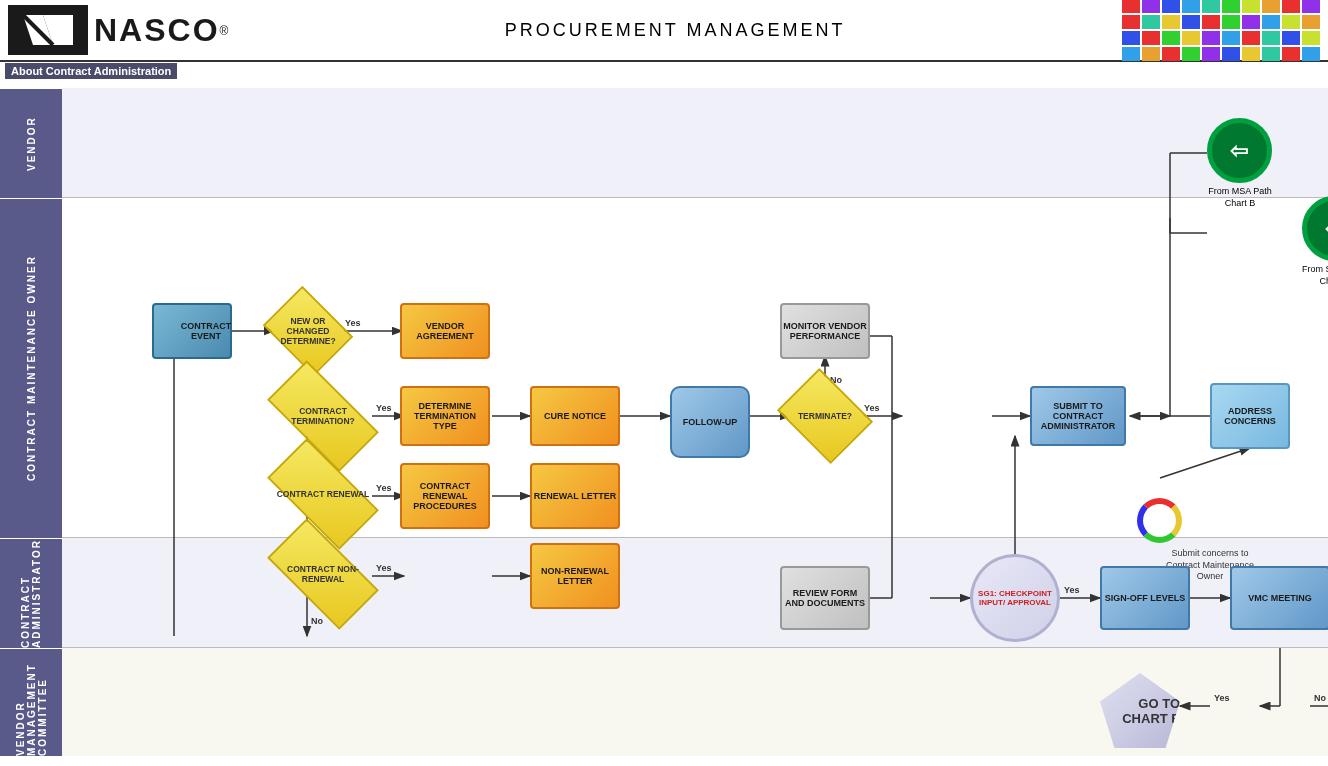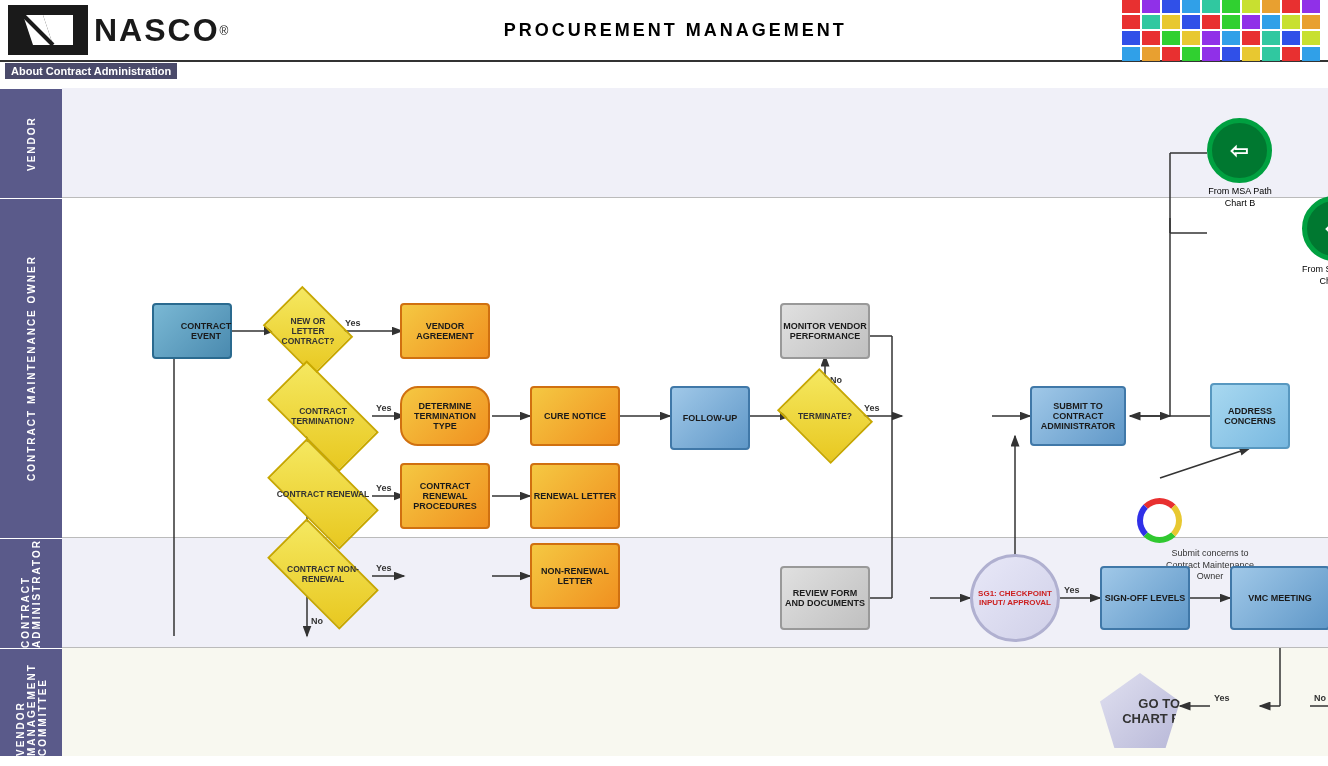--- a/index.html
+++ b/index.html
@@ -69,21 +69,21 @@
         <polygon points="5,5 25,5 35,35 15,35" fill="#fff"></polygon>
         <polygon points="25,5 55,5 55,35 35,35" fill="#fff"></polygon>
         <line x1="5" y1="5" x2="35" y2="35" stroke="#1a1a1a" stroke-width="4"></line>
       </svg>
     </div>
     <div style="margin-left:6px;">
       <span style="font-size:32px;font-weight:900;color:#1a1a1a;letter-spacing:2px;">NASCO</span><span style="font-size:12px;vertical-align:super;color:#1a1a1a;">®</span>
     </div>
   </div>
   <div id="title-area">
-    <div style="font-size:18px;font-weight:bold;letter-spacing:3px;">PROCUREMENT MANAGEMENT</div>
+    <div style="font-size:18px;font-weight:normal;letter-spacing:3px;">PROCUREMENT MANAGEMENT</div>
   </div>
   <div id="colorblock">
       <div class="cb" style="background: rgb(232, 48, 48);"></div>
       <div class="cb" style="background: rgb(144, 48, 232);"></div>
       <div class="cb" style="background: rgb(48, 80, 232);"></div>
       <div class="cb" style="background: rgb(48, 160, 232);"></div>
       <div class="cb" style="background: rgb(48, 200, 160);"></div>
       <div class="cb" style="background: rgb(48, 208, 48);"></div>
       <div class="cb" style="background: rgb(200, 224, 48);"></div>
       <div class="cb" style="background: rgb(232, 160, 48);"></div>
@@ -247,41 +247,41 @@
       <span style="color:#fff;font-size:22px;font-weight:bold;">⇦</span>
     </div>
     <div style="position:absolute;top:176px;left:1233px;font-size:9px;text-align:center;width:80px;line-height:1.3;">From SOW Path Chart C</div>
 
     <div class="node rect-blue" style="left:90px;top:215px;width:80px;height:56px;">
       <span>CONTRACT EVENT</span>
     </div>
 
     <div class="diamond-container" style="left:210px;top:215px;width:72px;height:56px;">
       <div class="diamond diamond-yellow"></div>
-      <div class="diamond-text">NEW OR LETTER CONTRACT?</div>
+      <div class="diamond-text">NEW OR CHANGED DETERMINE?</div>
     </div>
 
     <div class="node rect-orange" style="left:338px;top:215px;width:90px;height:56px;">
       <span>VENDOR AGREEMENT</span>
     </div>
 
     <div class="diamond-container" style="left:210px;top:300px;width:102px;height:56px;">
       <div class="diamond diamond-yellow"></div>
       <div class="diamond-text">CONTRACT TERMINATION?</div>
     </div>
 
-    <div class="node rect-orange" style="left:338px;top:298px;width:90px;height:60px;border-radius:18px;">
+    <div class="node rect-orange" style="left:338px;top:298px;width:90px;height:60px;">
       <span>DETERMINE TERMINATION TYPE</span>
     </div>
 
     <div class="node rect-orange" style="left:468px;top:298px;width:90px;height:60px;">
       <span>CURE NOTICE</span>
     </div>
 
-    <div class="node rect-lt-blue" style="left:608px;top:298px;width:80px;height:64px;">
+    <div class="node rect-lt-blue" style="left:608px;top:298px;width:80px;height:72px;border-radius:10px;">
       <span>FOLLOW-UP</span>
     </div>
 
     <div class="diamond-container" style="left:725px;top:298px;width:76px;height:60px;">
       <div class="diamond diamond-yellow"></div>
       <div class="diamond-text">TERMINATE?</div>
     </div>
 
 
     <div class="node rect-gray" style="left:718px;top:215px;width:90px;height:56px;">

